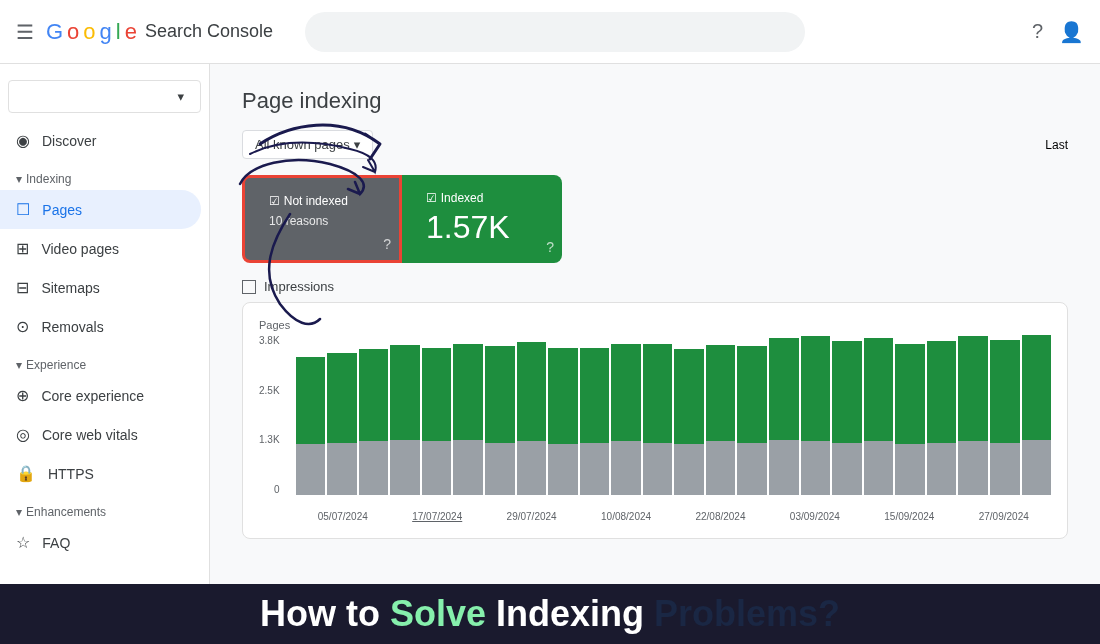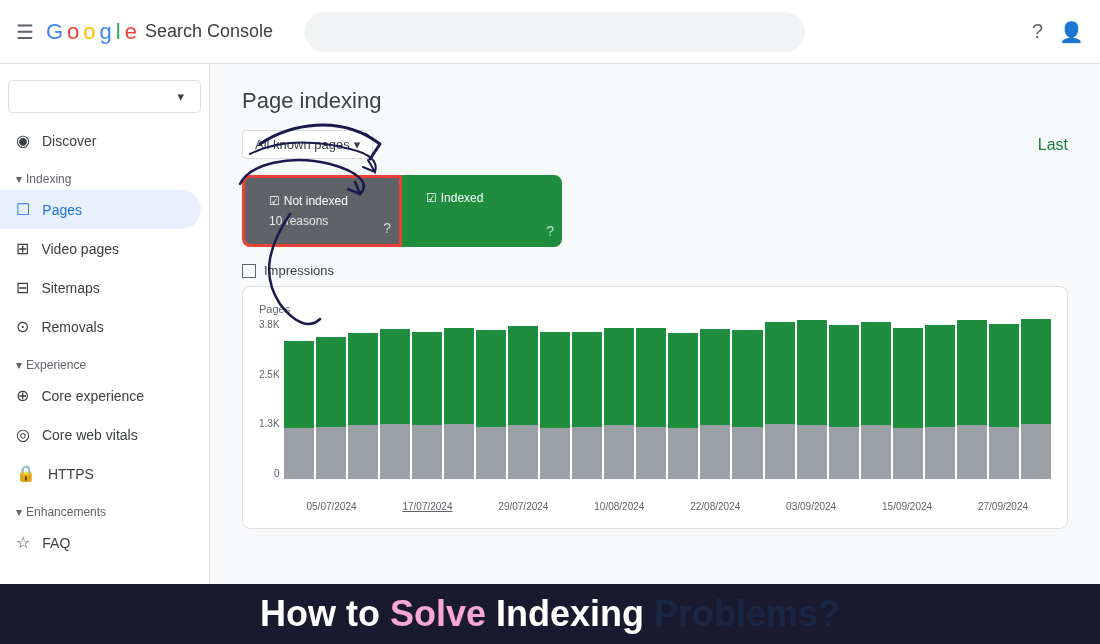--- a/index.html
+++ b/index.html
@@ -51,21 +51,21 @@
 
     
     .main { flex: 1; padding: 24px 32px; overflow-y: auto; background: #f8f9fa; }
     .page-title { font-size: 22px; color: #3c4043; font-weight: 400; margin-bottom: 16px; }
     .filter-row { display: flex; align-items: center; margin-bottom: 16px; gap: 8px; }
     .filter-btn {
       display: flex; align-items: center; gap: 4px;
       padding: 6px 12px; border: 1px solid #dadce0; border-radius: 4px;
       background: #fff; font-size: 13px; color: #3c4043; cursor: pointer;
     }
-    .last-label { margin-left: auto; font-size: 16px; color: #15803d; }
+    .last-label { margin-left: auto; font-size: 12px; color: #000000; }
 
     
     .cards-row { display: flex; gap: 0; margin-bottom: 16px; }
     .card-not-indexed {
       background: #5f6368; border: 3px solid #ea4335;
       border-radius: 8px 0 0 8px; padding: 16px 24px;
       min-width: 160px; color: #fff; position: relative;
     }
     .card-indexed {
       background: #1e8e3e; border-radius: 0 8px 8px 0;
@@ -78,44 +78,44 @@
 
     
     .impressions-row { display: flex; align-items: center; gap: 8px; margin-bottom: 8px; }
     .impressions-checkbox { width: 14px; height: 14px; border: 1.5px solid #5f6368; display: inline-block; }
     .impressions-label { font-size: 13px; color: #3c4043; }
 
     
     .chart-container { background: #fff; border-radius: 8px; padding: 16px; border: 1px solid #e0e0e0; }
     .chart-y-label { font-size: 11px; color: #5f6368; margin-bottom: 4px; }
     .chart-wrapper { display: flex; }
-    .chart-y-axis { display: flex; flex-direction: column; justify-content: space-between; padding-right: 4px; height: 160px; }
+    .chart-y-axis { display: flex; flex-direction: column; justify-content: space-between; padding-right: 16px; height: 160px; }
     .y-tick { font-size: 10px; color: #5f6368; text-align: right; }
     .bars-area { flex: 1; height: 160px; display: flex; align-items: flex-end; gap: 2px; position: relative; }
     .bar-group { display: flex; flex-direction: column; align-items: center; flex: 1; height: 100%; justify-content: flex-end; }
     .bar-indexed { background: #1e8e3e; width: 100%; }
     .bar-not-indexed { background: #9aa0a6; width: 100%; }
-    .x-axis { display: flex; margin-top: 22px; }
+    .x-axis { display: flex; margin-top: 16px; }
     .x-label { font-size: 10px; color: #5f6368; flex: 1; text-align: center; }
 
     
     .annotation {
       position: absolute; left: 210px; top: 64px;
       width: 250px; height: 280px; pointer-events: none; z-index: 20;
     }
 
     
     .bottom-banner {
       height: 60px; background: #1a1a2e;
       display: flex; align-items: center; justify-content: center;
       font-size: 36px; font-weight: 700; color: #1a1a2e;
     }
     .banner-text { font-size: 36px; font-weight: 700; }
     .banner-how { color: #fff; }
-    .banner-solve { color: #f9a8d4; }
+    .banner-solve { color: #86efac; }
     .banner-indexing { color: #fff; }
     .banner-problems { color: #1a2744; }
   </style>
 </head>
 <body>
 
 <div class="header">
   <span class="header-menu-icon">☰</span>
   <div class="google-logo">
     <span class="logo-g">G</span>
@@ -215,20 +215,21 @@
           <span>Not indexed</span>
         </div>
         <div class="card-sub">10 reasons</div>
         <span class="card-help">?</span>
       </div>
       <div class="card-indexed">
         <div class="card-label">
           <span>☑</span>
           <span>Indexed</span>
         </div>
+        <div class="card-value">1.57K</div>
         <span class="card-help">?</span>
       </div>
     </div>
 
     <div class="impressions-row">
       <span class="impressions-checkbox"></span>
       <span class="impressions-label">Impressions</span>
     </div>
 
     <div class="chart-container">

